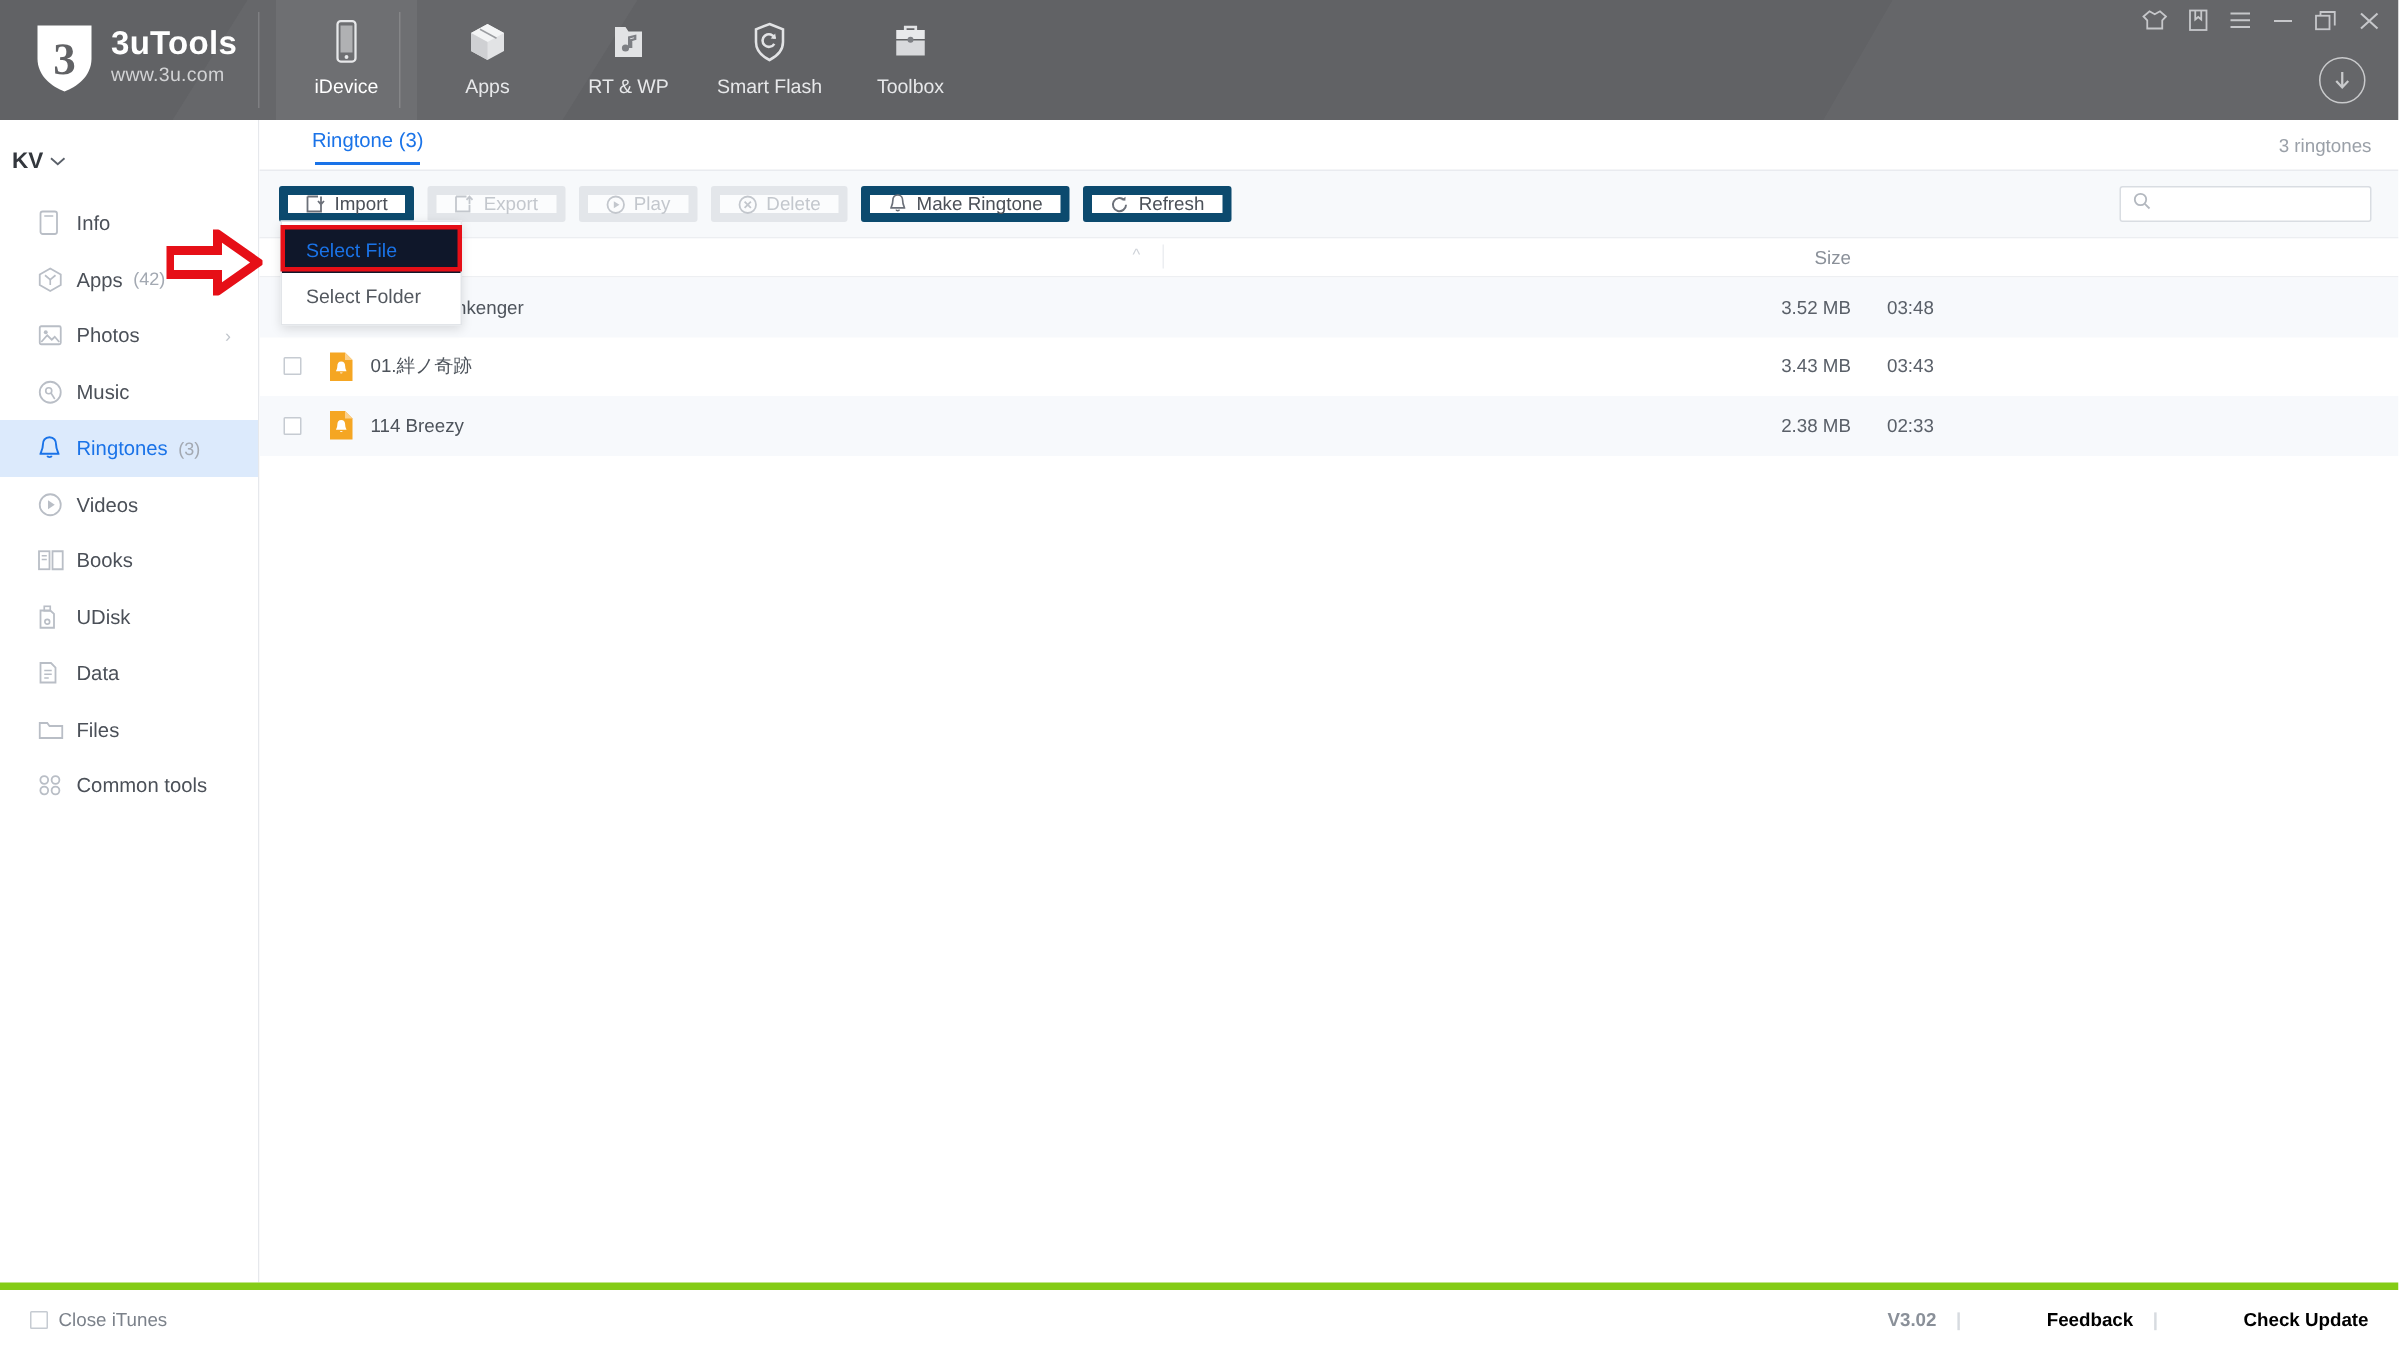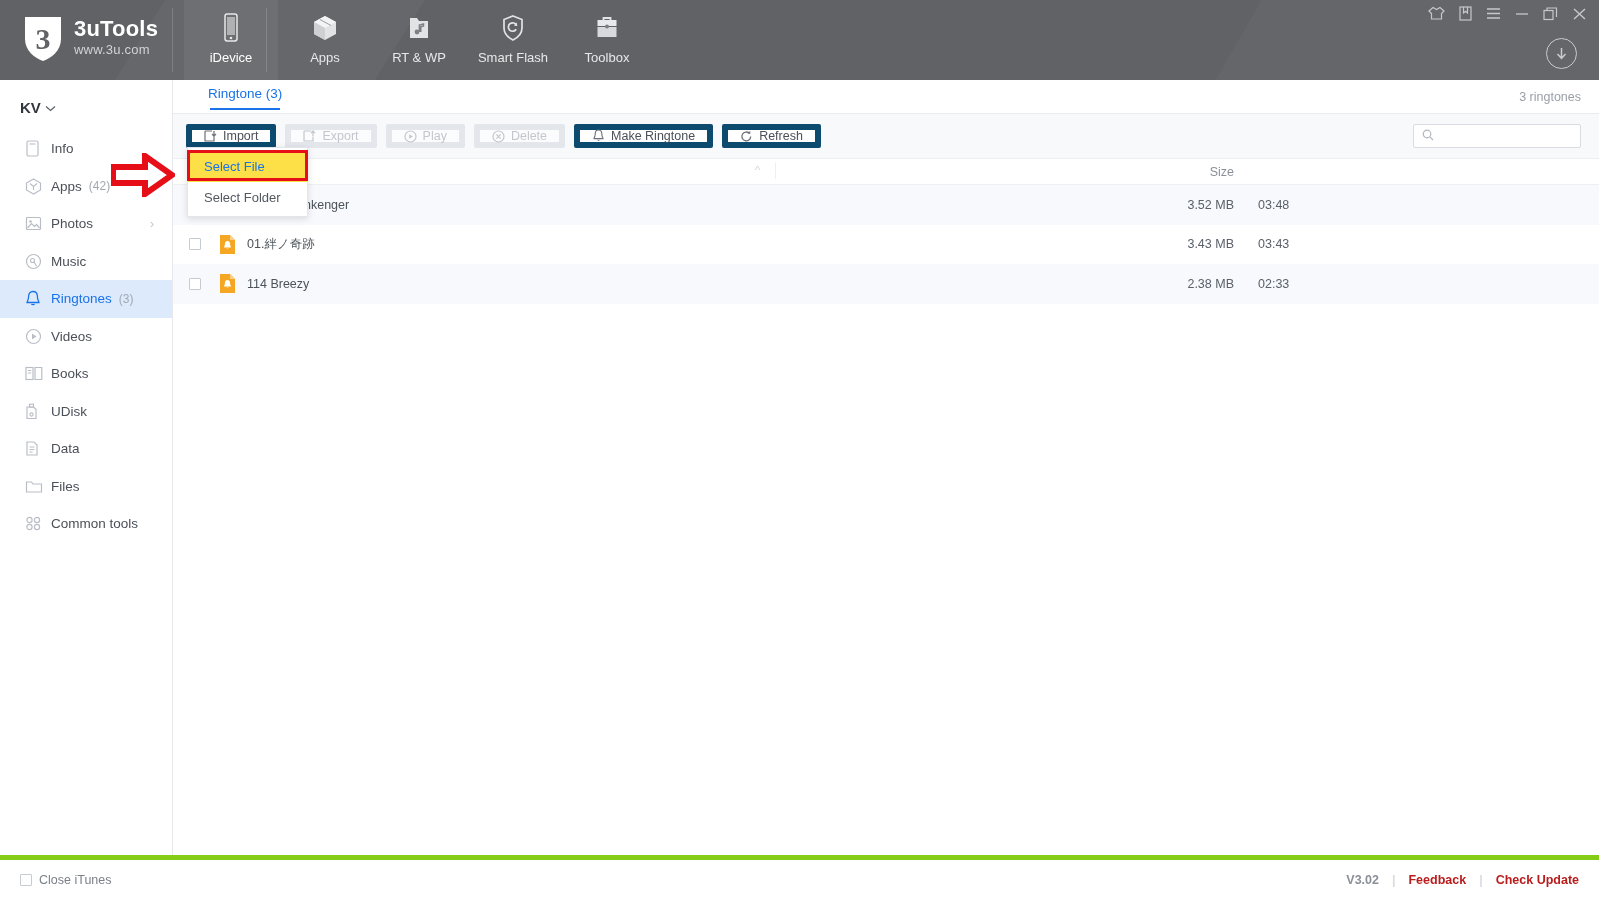--- a/index.html
+++ b/index.html
@@ -77,21 +77,21 @@
     cursor: pointer; opacity: .9;
   }
 
   
   .sidebar {
     position: absolute; left: 0; top: 80px; width: 173px; height: 775px;
     background: #ffffff; border-right: 1px solid #e6e8ec;
   }
   .account {
     display: flex; align-items: center; gap: 4px;
-    padding: 18px 0 14px 20px; cursor: pointer;
+    padding: 18px 0 14px 8px; cursor: pointer;
   }
   .account-name { font-size: 15px; font-weight: bold; color: #33373d; }
   .sideitem {
     height: 37.5px; display: flex; align-items: center;
     padding-left: 25px; cursor: pointer; position: relative;
   }
   .sideitem.active { background: #dceafc; }
   .sideitem .sico { width: 20px; display:flex; align-items:center; justify-content:flex-start; }
   .sideitem .slbl { font-size: 13.5px; color: #4b5058; margin-left: 6px; }
   .sideitem.active .slbl { color: #1a73e8; }
@@ -186,21 +186,21 @@
   .dropdown {
     position: absolute; left: 14px; top: 67px; width: 121px;
     background: #ffffff; border: 1px solid #e2e5e9;
     box-shadow: 0 2px 7px rgba(0,0,0,0.13);
     z-index: 40; padding: 3px 0;
   }
   .ddmitem {
     height: 31px; display: flex; align-items: center; padding-left: 16px;
     font-size: 13px; color: #53585f; cursor: pointer;
   }
-  .ddmitem.hl { background: #fde047; color: #1a73e8; }
+  .ddmitem.hl { background: #0f172a; color: #1a73e8; }
 
   .ddhighlight {
     position: absolute; left: 14px; top: 70px;
     width: 121px; height: 31px;
     border: 3px solid #e60f17; z-index: 45; pointer-events: none;
   }
   .redarrow {
     position: absolute; left: -62px; top: 73px;
     z-index: 46; pointer-events: none;
   }
@@ -217,21 +217,21 @@
   }
   .closeitunes .cb {
     width: 12px; height: 12px; border: 1px solid #c6cbd2;
     border-radius: 1px; background: #fff;
   }
   .closeitunes span { font-size: 12.5px; color: #7b818a; }
   .sb-right {
     position: absolute; right: 20px; display: flex;
     align-items: center; gap: 13px; font-size: 12.5px; color: #8a9099; font-weight: bold;
   }
-  .sb-right a { color: #b91c1c; text-decoration: none; cursor: pointer; }
+  .sb-right a { color: #000000; text-decoration: none; cursor: pointer; margin-left: 44px; }
   .sb-sep { color: #d7dbe0; }
 </style>
 </head>
 <body>
 
 <div class="app">
 
   <div class="titlebar">
     <div class="tb-sheen"></div>
     <div class="tb-sheen2"></div>

